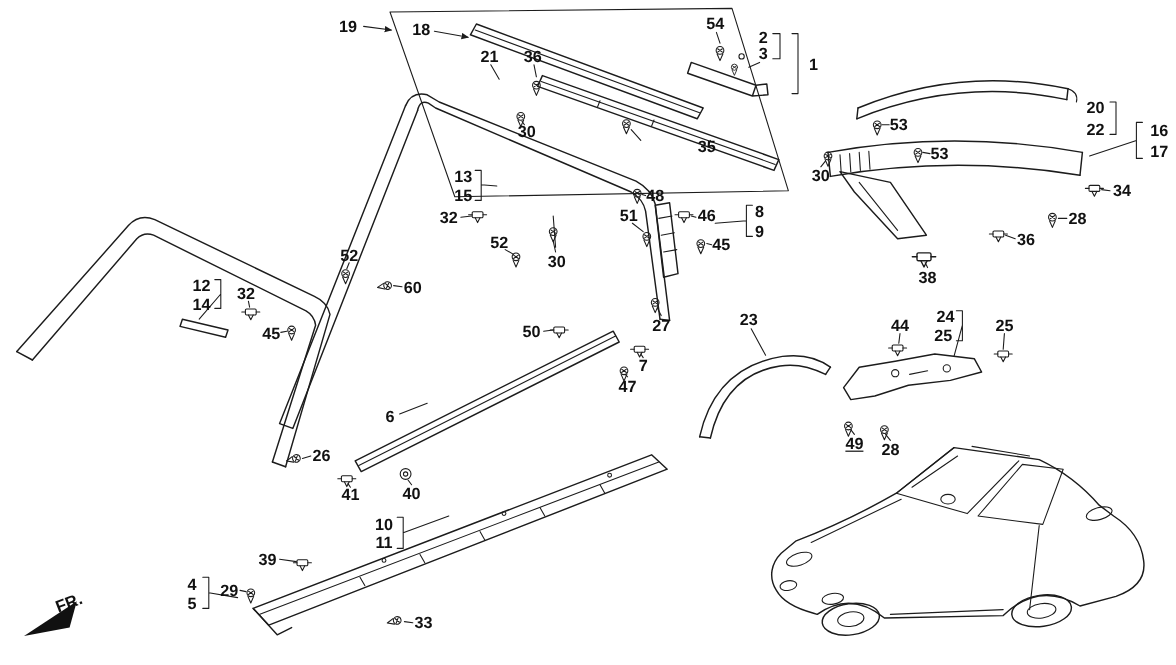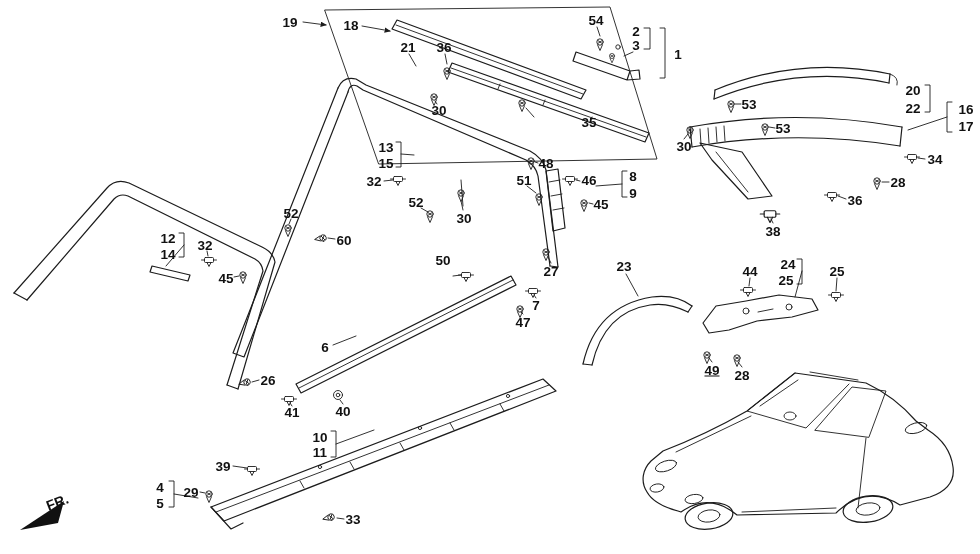--- a/index.html
+++ b/index.html
@@ -278,21 +278,21 @@
       <div class="callout" style="left: 168px; top: 238px;">12</div>
       <div class="callout" style="left: 168px; top: 254px;">14</div>
       <div class="callout" style="left: 205px; top: 245px;">32</div>
       <div class="callout" style="left: 226px; top: 278px;">45</div>
       <div class="callout" style="left: 551px; top: 271px;">27</div>
       <div class="callout" style="left: 624px; top: 266px;">23</div>
       <div class="callout" style="left: 750px; top: 271px;">44</div>
       <div class="callout" style="left: 752px; top: 264px; margin-left: 36px;">24</div>
       <div class="callout" style="left: 786px; top: 280px;">25</div>
       <div class="callout" style="left: 837px; top: 271px;">25</div>
-      <div class="callout" style="left: 443px; top: 260px; text-align: center;">50</div>
+      <div class="callout" style="left: 443px; top: 276px; text-align: center;">50</div>
       <div class="callout" style="left: 536px; top: 305px;">7</div>
       <div class="callout" style="left: 523px; top: 322px;">47</div>
       <div class="callout" style="left: 325px; top: 347px;">6</div>
       <div class="callout" style="left: 268px; top: 380px;">26</div>
       <div class="callout" style="left: 712px; top: 370px; text-decoration: underline;">49</div>
       <div class="callout" style="left: 742px; top: 375px;">28</div>
       <div class="callout" style="left: 292px; top: 412px;">41</div>
       <div class="callout" style="left: 343px; top: 411px;">40</div>
       <div class="callout" style="left: 320px; top: 437px;">10</div>
       <div class="callout" style="left: 320px; top: 452px;">11</div>

